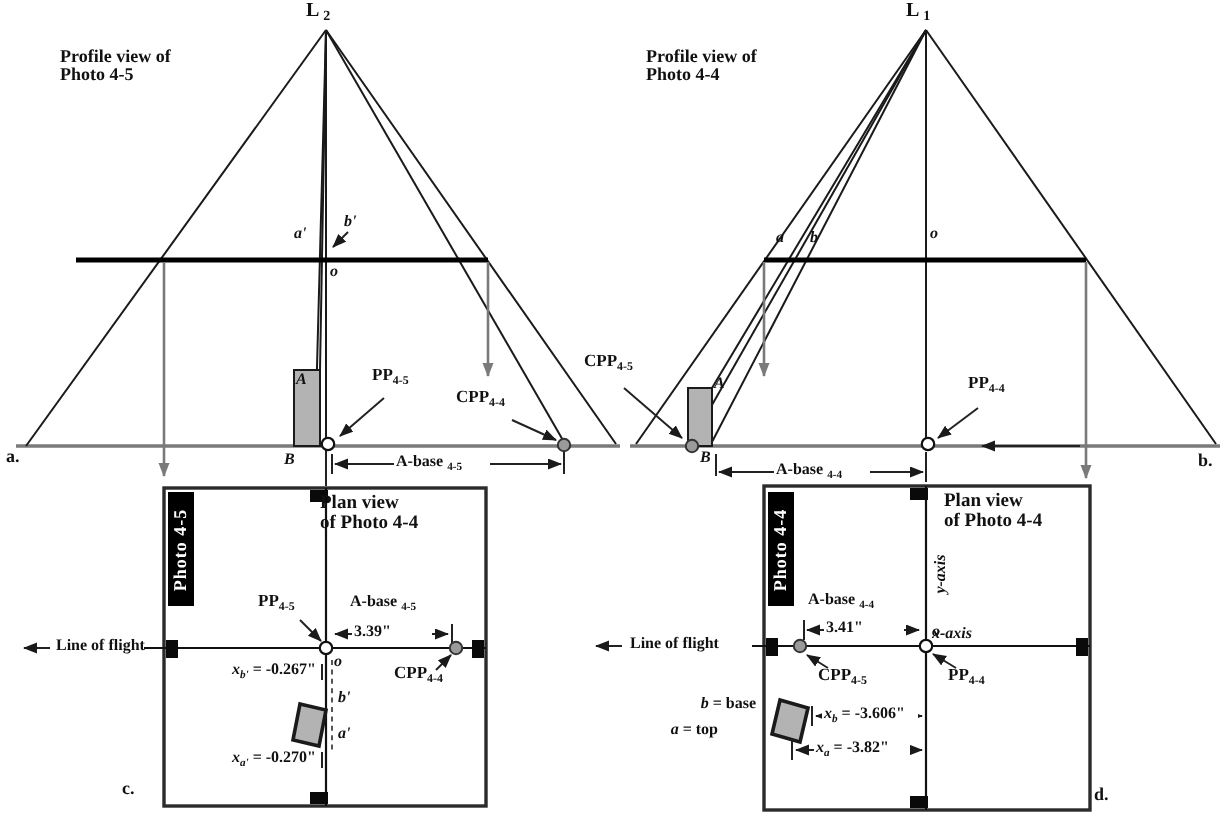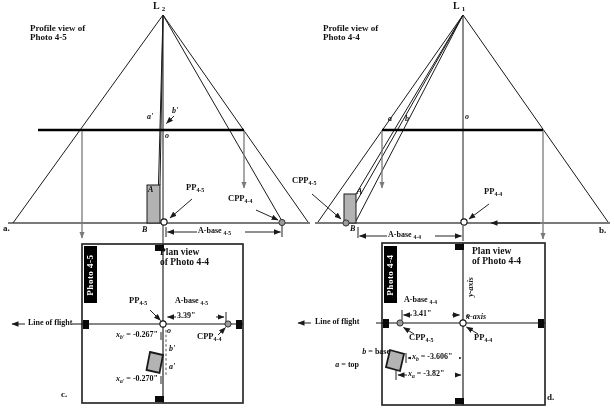--- a/index.html
+++ b/index.html
@@ -207,17 +207,17 @@
       <span class="vtext pt">y-axis</span>
     </div>
 <div class="lbl pt" style="left:466px;top:312px;"><span>o</span></div>
 <div class="lbl pt" style="left:466px;top:313px;"><span>x-axis</span></div>
 <div class="lbl b s8 ctr" style="left:404px;top:296px;width:48px;"><span>A-base</span> <span class="sb">4-4</span></div>
 <div class="lbl b s8 ctr bg" style="left:412px;top:310px;width:38px;"><span>3.41"</span></div>
 <div class="lbl b s85" style="left:409px;top:333px;"><span>CPP</span><span class="sb">4-5</span></div>
 <div class="lbl b s85" style="left:474px;top:333px;"><span>PP</span><span class="sb">4-4</span></div>
 <div class="lbl b s8 ctr bg" style="left:411px;top:353px;width:46px;"><span class="i">x</span><span class="sb i">b</span><span> = -3.606"</span></div>
 <div class="lbl b s8 ctr bg" style="left:407px;top:370px;width:46px;"><span class="i">x</span><span class="sb i">a</span><span> = -3.82"</span></div>
-<div class="lbl b s8 rt" style="left:343px;top:348px;width:35px;margin-left:12px;"><span class="i">b</span><span> = base</span></div>
+<div class="lbl b s8 rt" style="left:343px;top:348px;width:35px;"><span class="i">b</span><span> = base</span></div>
 <div class="lbl b s8 rt" style="left:324px;top:361px;width:35px;"><span class="i">a</span><span> = top</span></div>
 <div class="lbl b s9" style="left:547px;top:393px;"><span>d.</span></div>
 
 </div>
 
 </body></html>

